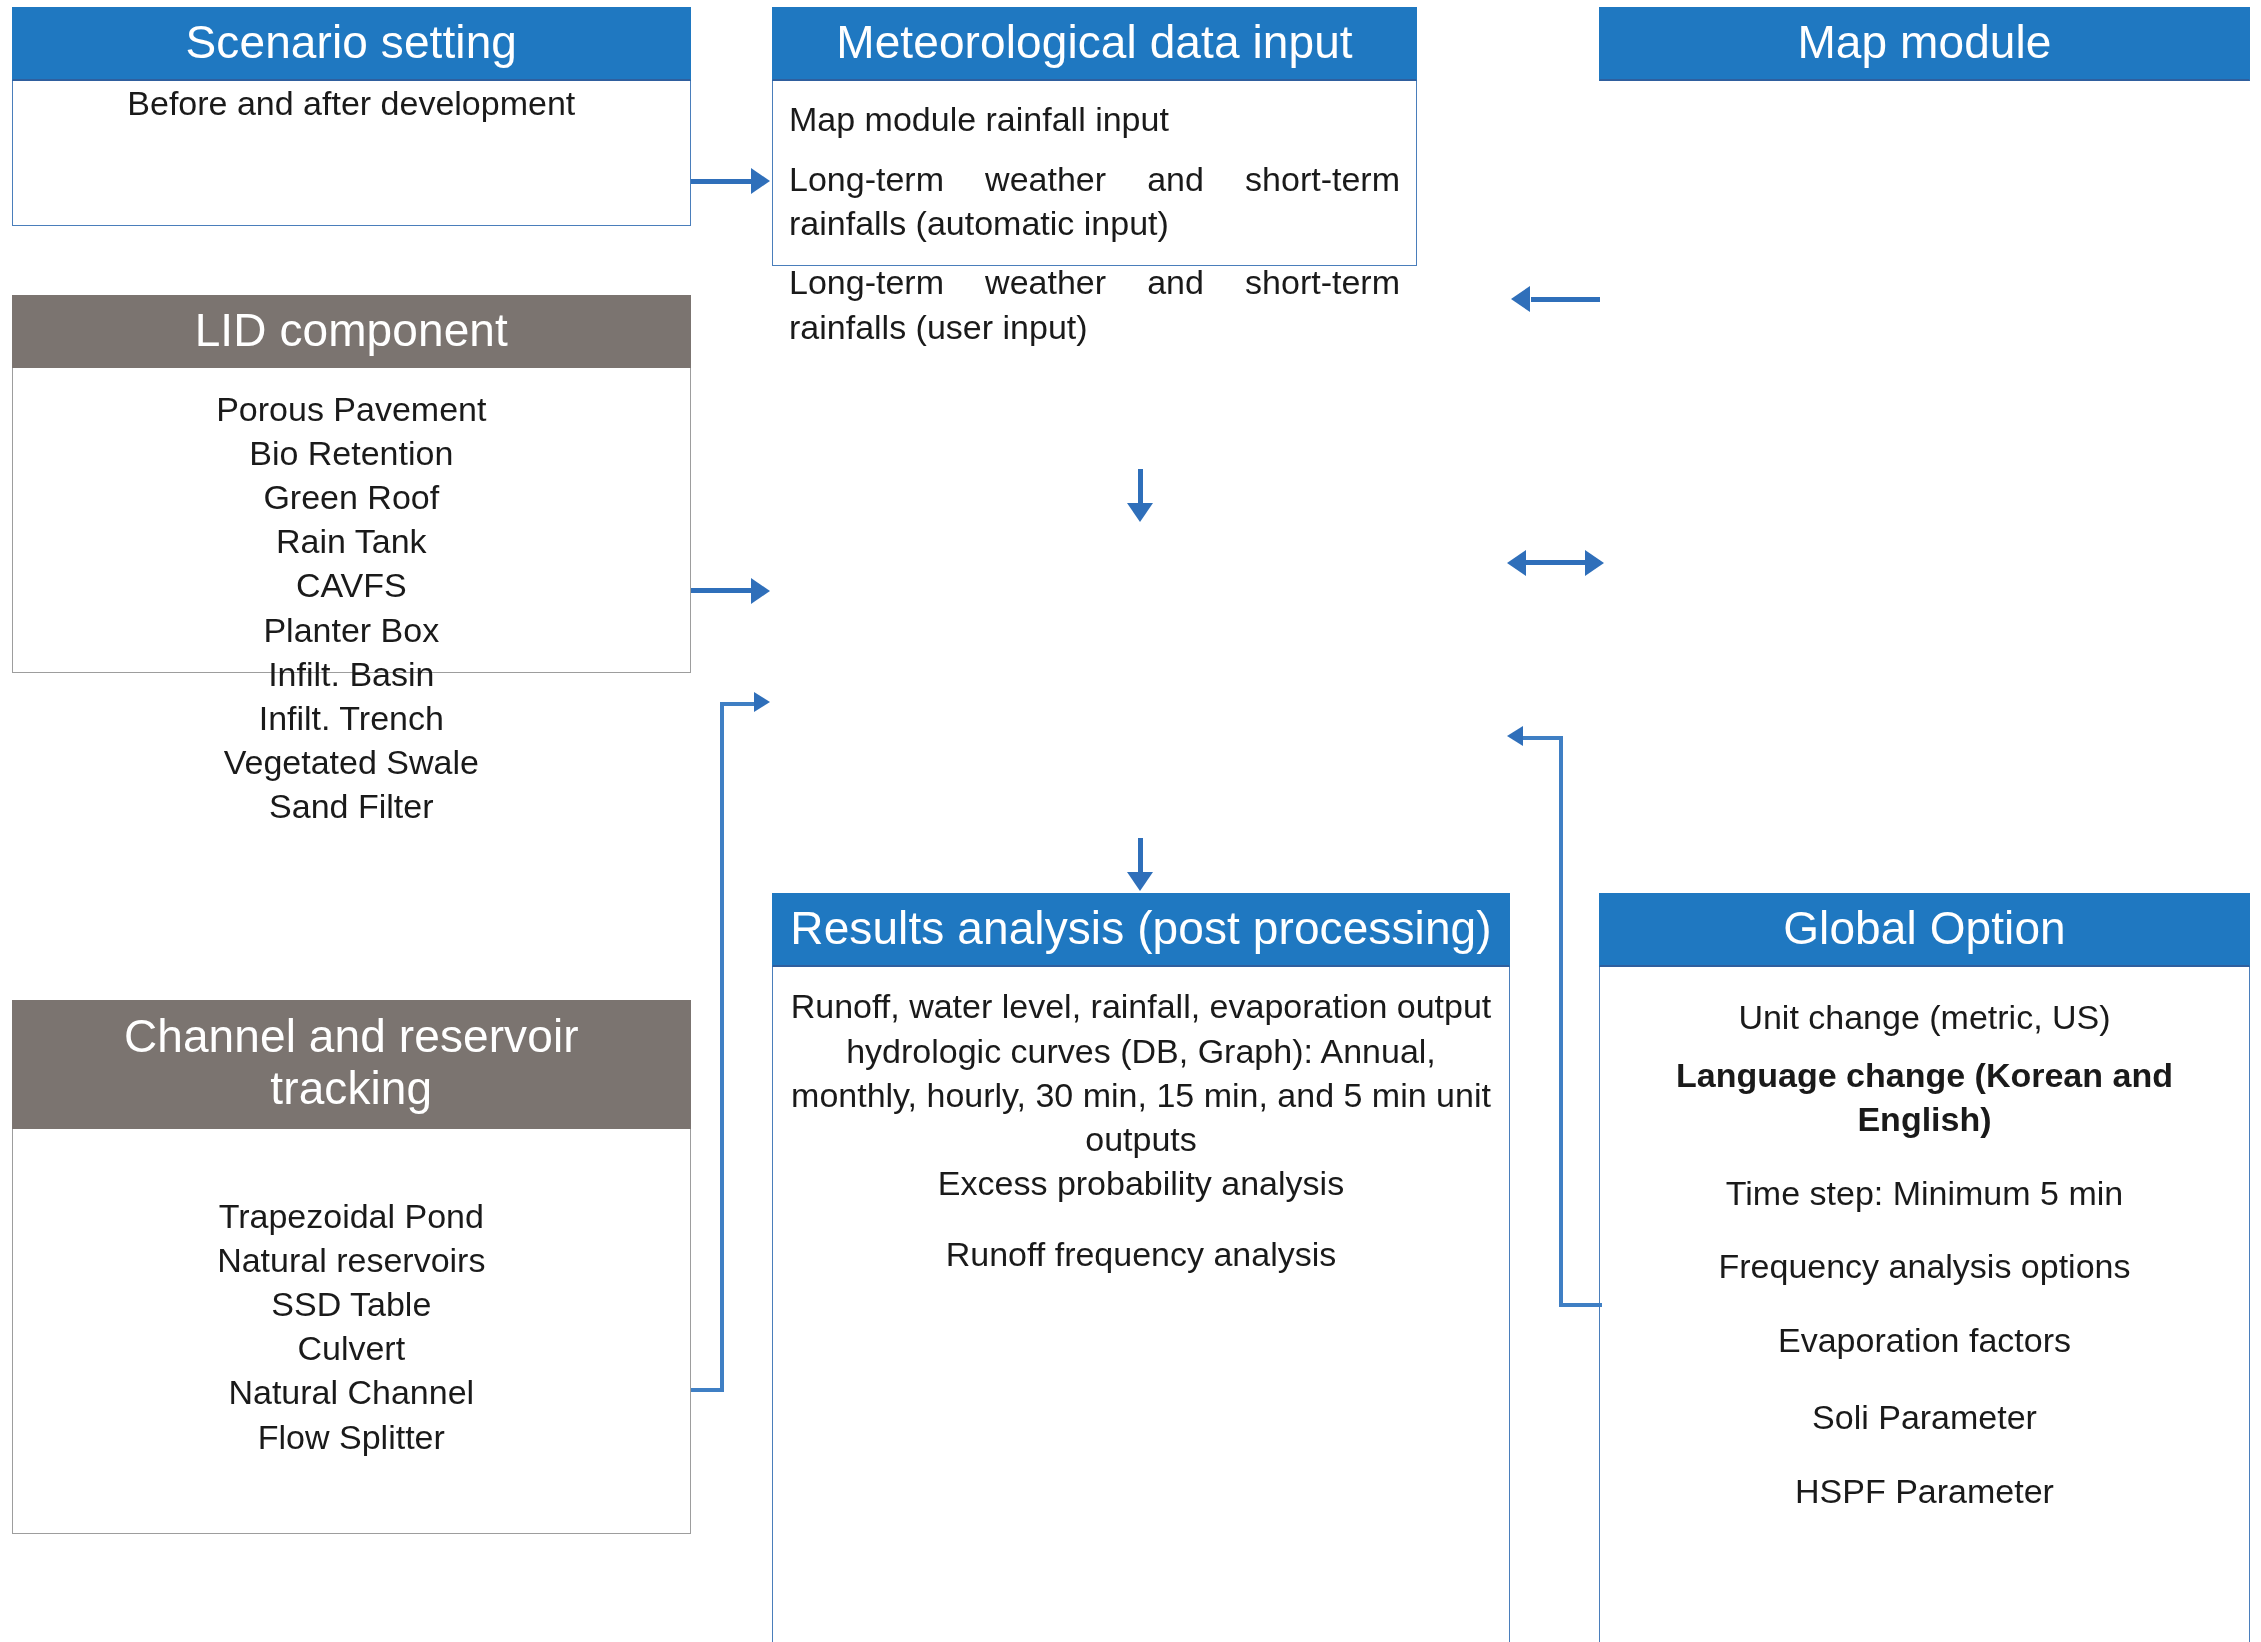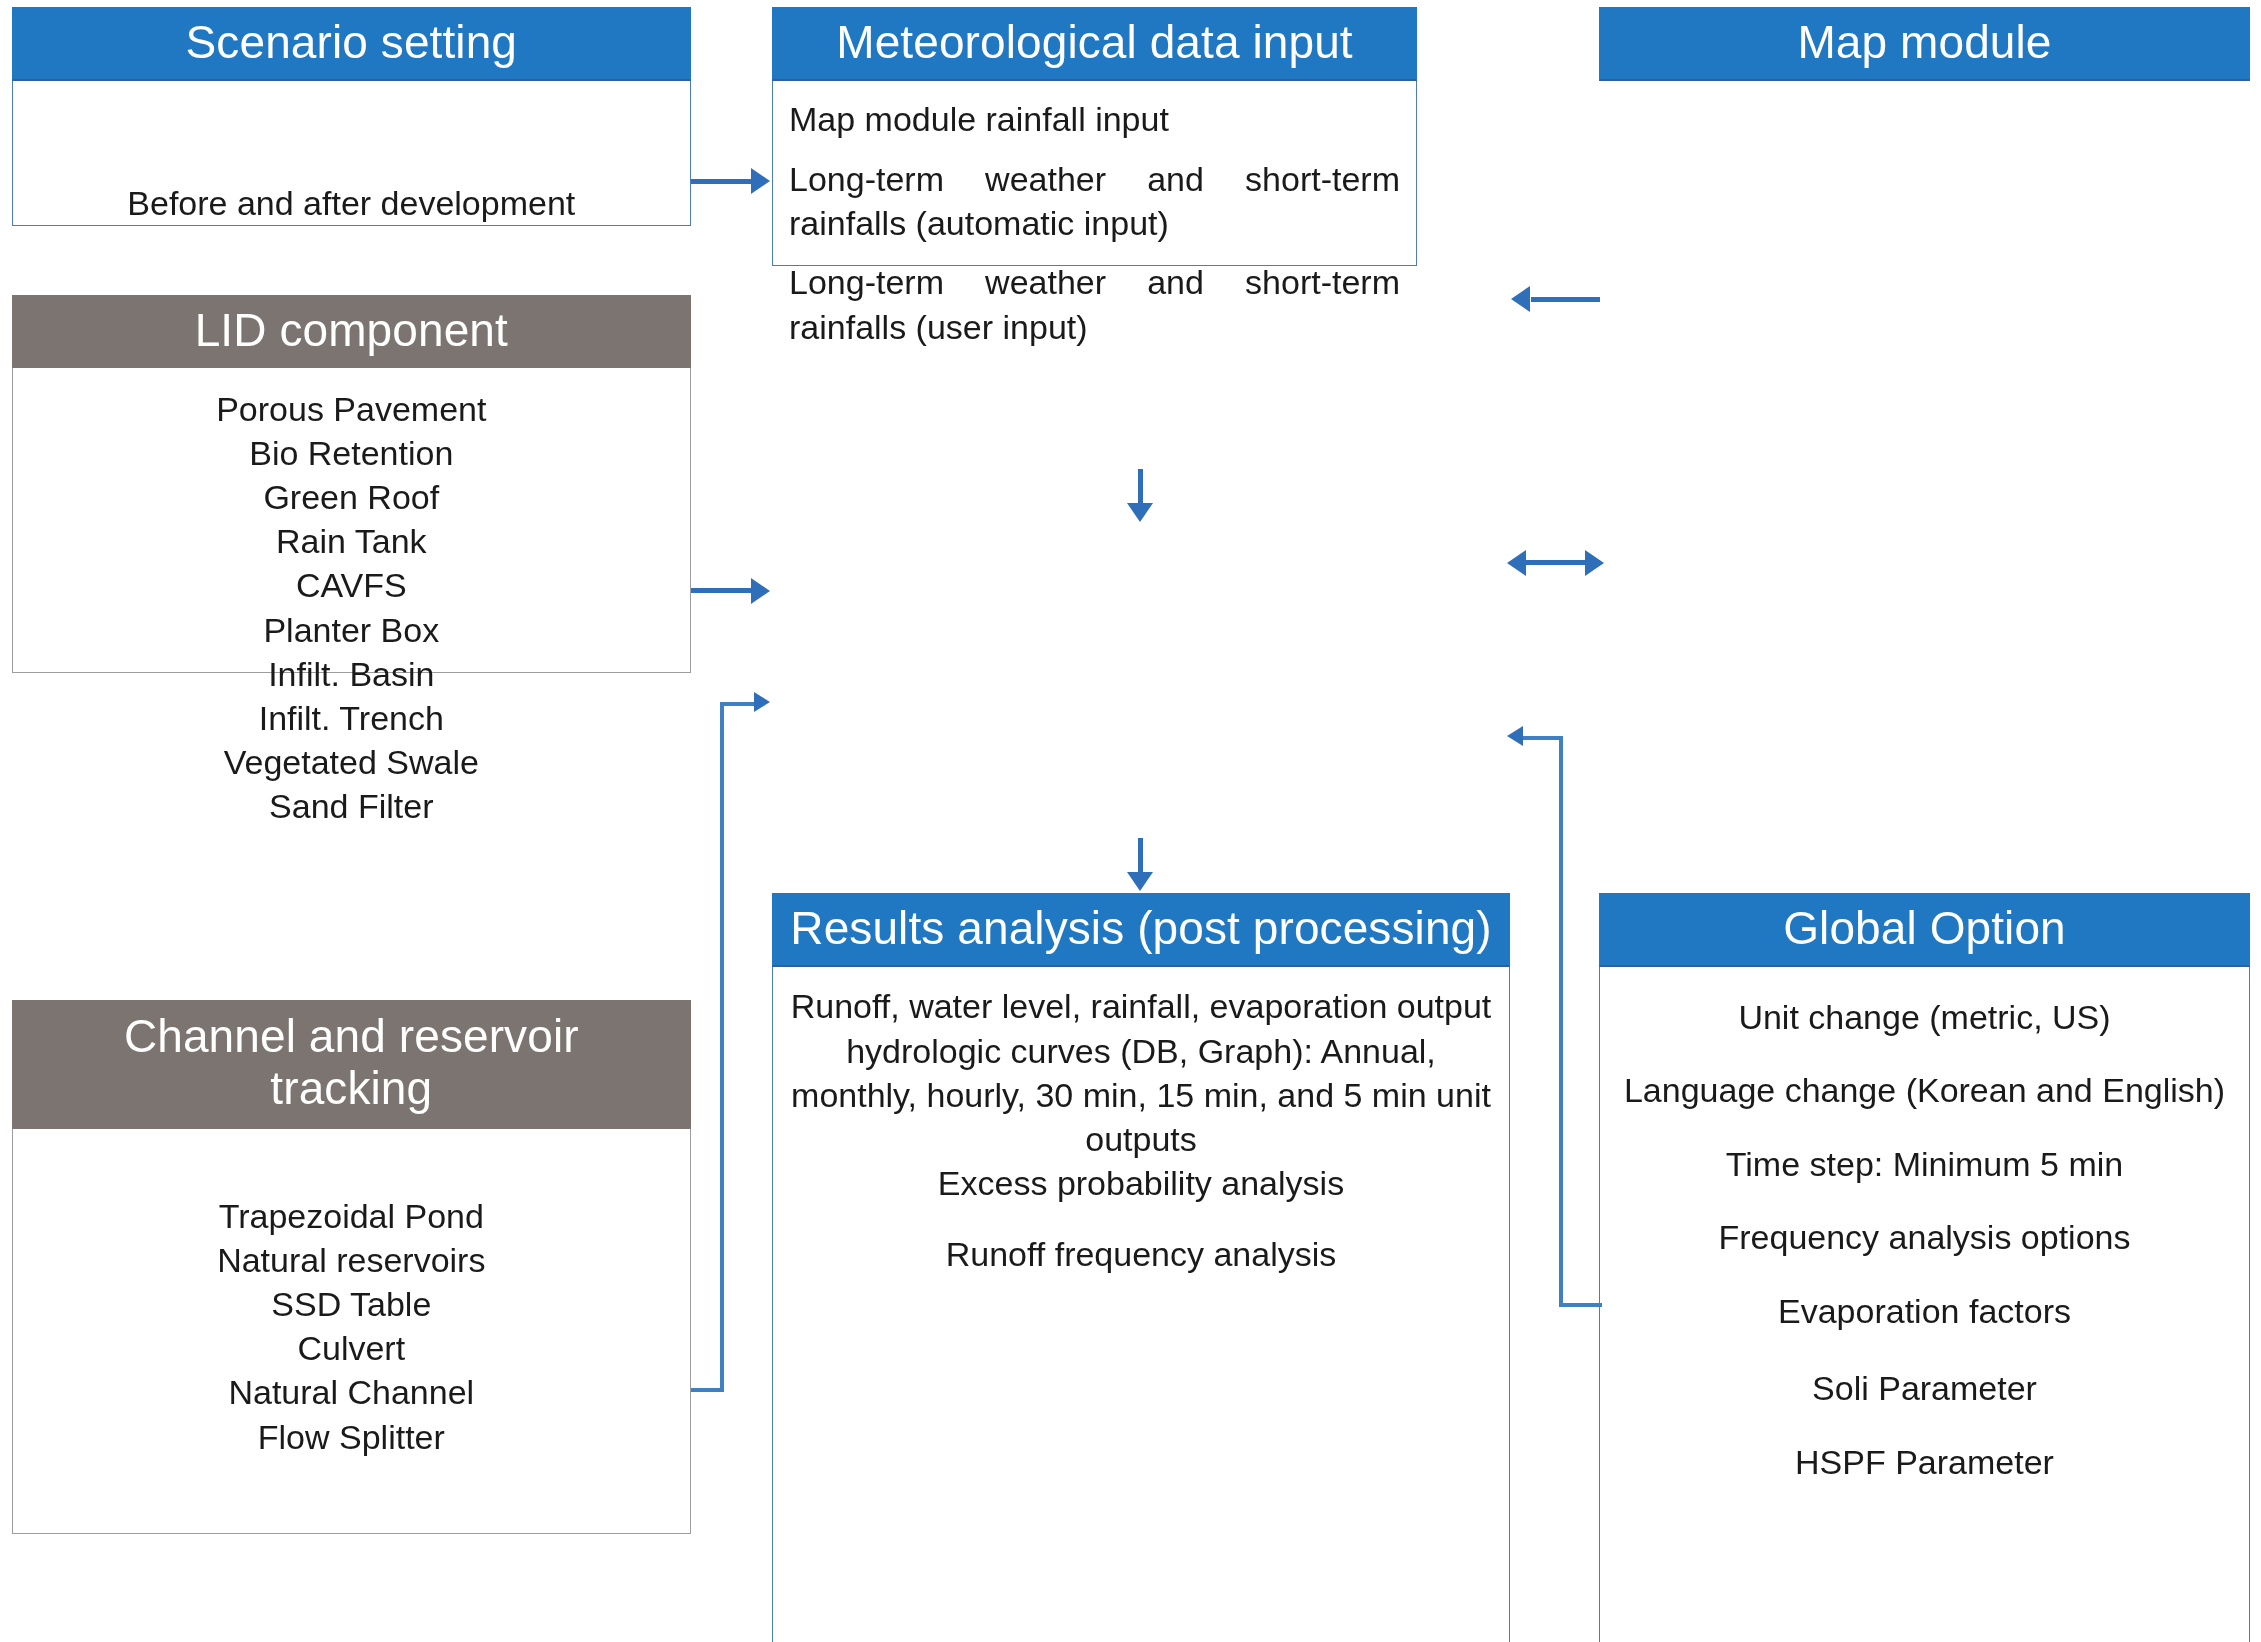--- a/index.html
+++ b/index.html
@@ -65,21 +65,21 @@
   .thin.hline{height:3.7px;}
   .thin.vline{width:3.7px;}
 </style>
 </head>
 <body>
 
 <div id="stage">
 
   <div class="box" style="left:11.8px;top:7.4px;width:679px;">
     <div class="hdr blue">Scenario setting</div>
-    <div class="body center pad-lr" style="height:145px;display:flex;align-items:flex-end;justify-content:center;">
+    <div class="body center pad-lr" style="height:145px;display:flex;align-items:flex-start;justify-content:center;">
       <span class="ln">Before and after development</span>
     </div>
   </div>
 
   <div class="box" style="left:772px;top:7.4px;width:645px;">
     <div class="hdr blue">Meteorological data input</div>
     <div class="body pad-lr" style="height:185px;padding-top:16px;">
       <span class="ln">Map module rainfall input</span>
       <span class="ln justify" style="margin-top:16px;">Long-term weather and short-term rainfalls (automatic input)</span>
       <span class="ln justify" style="margin-top:14.8px;">Long-term weather and short-term rainfalls (user input)</span>
@@ -128,21 +128,21 @@
       <span class="ln">Runoff, water level, rainfall, evaporation output hydrologic curves (DB, Graph): Annual, monthly, hourly, 30 min, 15 min, and 5 min unit outputs</span>
       <span class="ln" style="">Excess probability analysis</span>
       <span class="ln" style="margin-top:26.6px;">Runoff frequency analysis</span>
     </div>
   </div>
 
   <div class="box" style="left:1599px;top:893px;width:651px;">
     <div class="hdr blue">Global Option</div>
     <div class="body center pad-lr" style="height:677px;padding-top:28px;">
       <span class="ln">Unit change (metric, US)</span>
-      <span class="ln" style="margin-top:29px;">Language change (Korean and English)</span>
+      <span class="ln" style="margin-top:14px;font-weight:bold;">Language change (Korean and English)</span>
       <span class="ln" style="margin-top:29.5px;">Time step: Minimum 5 min</span>
       <span class="ln" style="margin-top:29.5px;">Frequency analysis options</span>
       <span class="ln" style="margin-top:29.5px;">Evaporation factors</span>
       <span class="ln" style="margin-top:33px;">Soli Parameter</span>
       <span class="ln" style="margin-top:29.5px;">HSPF Parameter</span>
     </div>
   </div>
 
   <div class="conn hline" style="left:691px;top:179px;width:63px;"></div>
   <div class="arrow ar-right" style="left:751px;top:168px;"></div>

